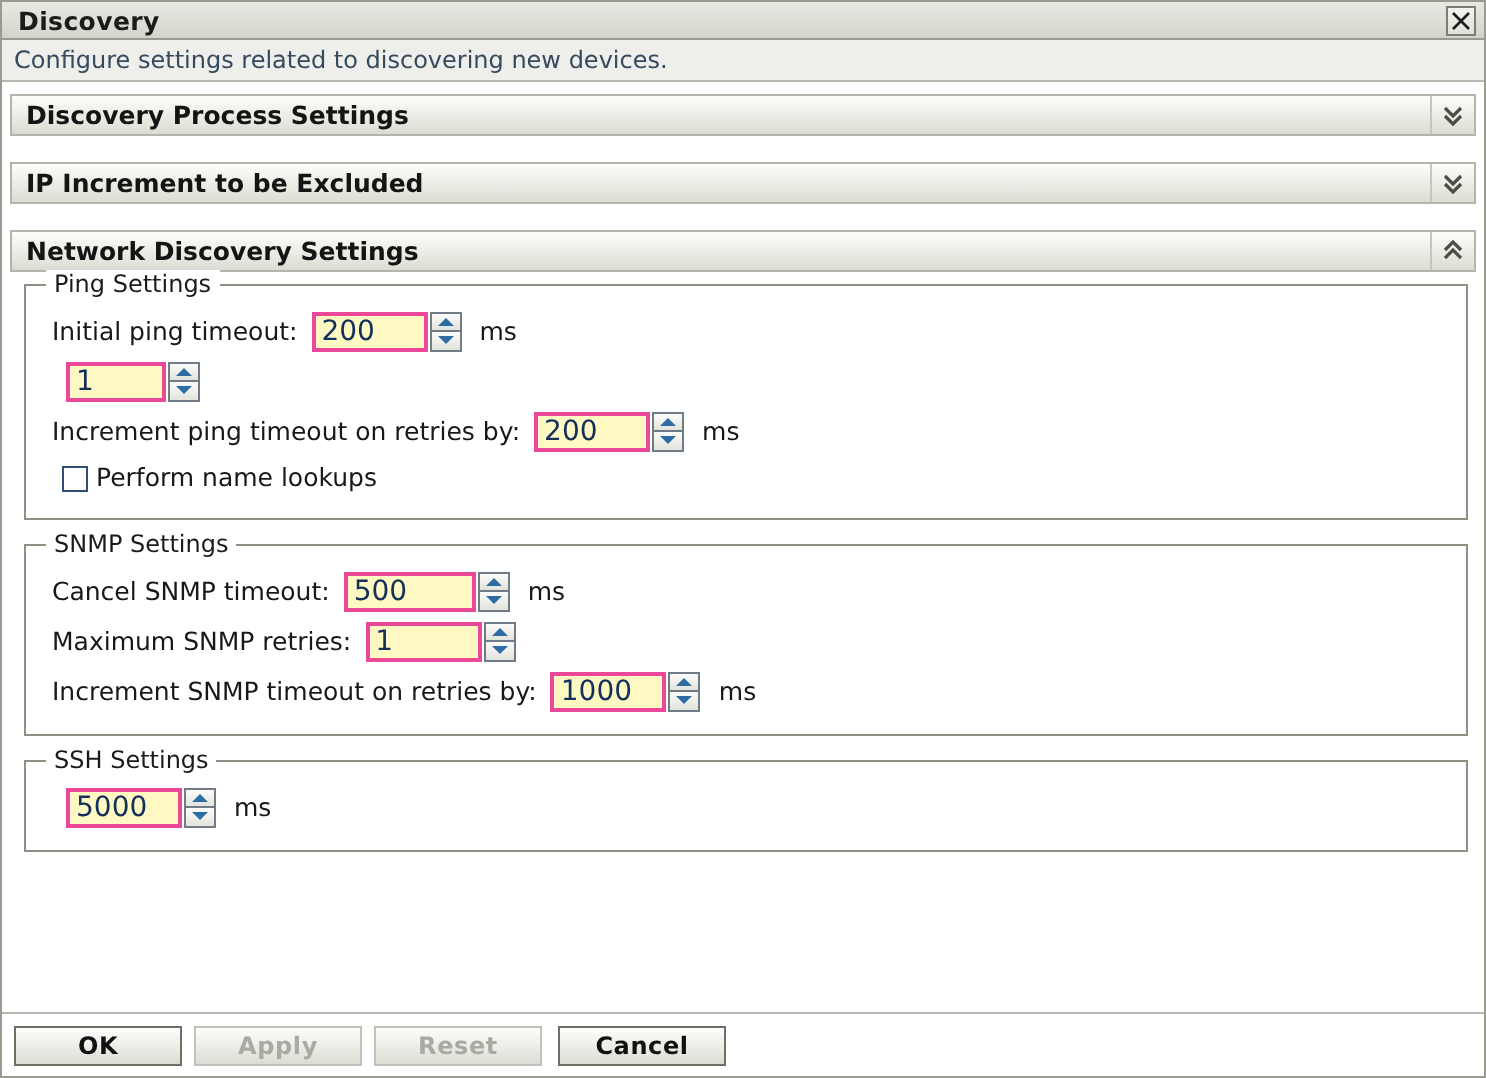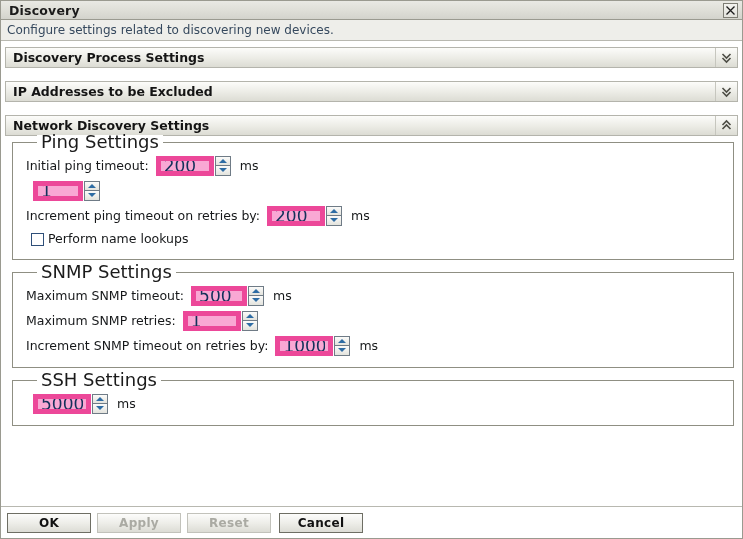--- a/index.html
+++ b/index.html
@@ -130,24 +130,24 @@
     position: relative;
     border: 1px solid #8f8f83;
     margin: 0 4px 12px 7px;
     padding: 10px 0 9px 0;
     box-sizing: border-box;
     background: #ffffff;
   }
   .group-legend {
     position: absolute;
     top: -8px;
-    left: 24px;
+    left: 10px;
     background: #ffffff;
     padding: 0 4px;
-    font-size: 18px;
+    font-size: 12px;
     color: #1b1b1b;
     line-height: 14px;
   }
 
   
   .field-row {
     display: flex;
     align-items: center;
     height: 25px;
     padding-left: 13px;
@@ -167,25 +167,25 @@
 
   
   .spinner {
     display: flex;
     align-items: stretch;
     margin-left: 7px;
     height: 20px;
   }
   .spin-input {
     box-sizing: border-box;
-    border: 5px solid #ec4899;
-    background: #f9a8d4;
+    border: 2px solid #ec4899;
+    background: #fef9c3;
     color: #14305a;
     font-family: "DejaVu Sans", sans-serif;
-    font-size: 17px;
+    font-size: 14px;
     padding: 0 3px;
     outline: none;
     height: 20px;
     line-height: 18px;
   }
   .spin-arrows {
     display: flex;
     flex-direction: column;
     width: 16px;
     height: 20px;
@@ -291,21 +291,21 @@
       <span class="chevron-box">
         <svg width="13" height="13" viewBox="0 0 13 13">
           <path d="M2.5 3 L6.5 7 L10.5 3" stroke="#4d4d45" stroke-width="1.6" fill="none" stroke-linejoin="miter"></path>
           <path d="M2.5 7 L6.5 11 L10.5 7" stroke="#4d4d45" stroke-width="1.6" fill="none" stroke-linejoin="miter"></path>
         </svg>
       </span>
     </div>
     <div class="section-gap"></div>
 
     <div class="section-header">
-      <span class="section-title">IP Addresses to be Excluded</span>
+      <span class="section-title">IP Increment to be Excluded</span>
       <span class="chevron-box">
         <svg width="13" height="13" viewBox="0 0 13 13">
           <path d="M2.5 3 L6.5 7 L10.5 3" stroke="#4d4d45" stroke-width="1.6" fill="none"></path>
           <path d="M2.5 7 L6.5 11 L10.5 7" stroke="#4d4d45" stroke-width="1.6" fill="none"></path>
         </svg>
       </span>
     </div>
     <div class="section-gap"></div>
 
     <div class="section-header">
@@ -385,23 +385,23 @@
         <div class="check-row">
           <span class="checkbox"></span>
           <span class="check-label">Perform name lookups</span>
         </div>
       </div>
 
       <div class="groupbox">
         <span class="group-legend">SNMP Settings</span>
 
         <div class="field-row">
-          <span class="field-label">Maximum SNMP timeout:</span>
-          <span class="spinner">
-            <input class="spin-input" style="width: 56px;" type="text" value="500">
+          <span class="field-label">Cancel SNMP timeout:</span>
+          <span class="spinner">
+            <input class="spin-input" style="width: 66px;" type="text" value="500">
             <span class="spin-arrows">
               <span class="spin-btn up">
                 <svg width="10" height="6" viewBox="0 0 10 6">
                     <path d="M5 1 L9 5 L1 5 Z" fill="#2e6ca4"></path>
                   </svg>
               </span>
               <span class="spin-btn down">
                 <svg width="10" height="6" viewBox="0 0 10 6">
                     <path d="M5 5 L1 1 L9 1 Z" fill="#2e6ca4"></path>
                   </svg>

